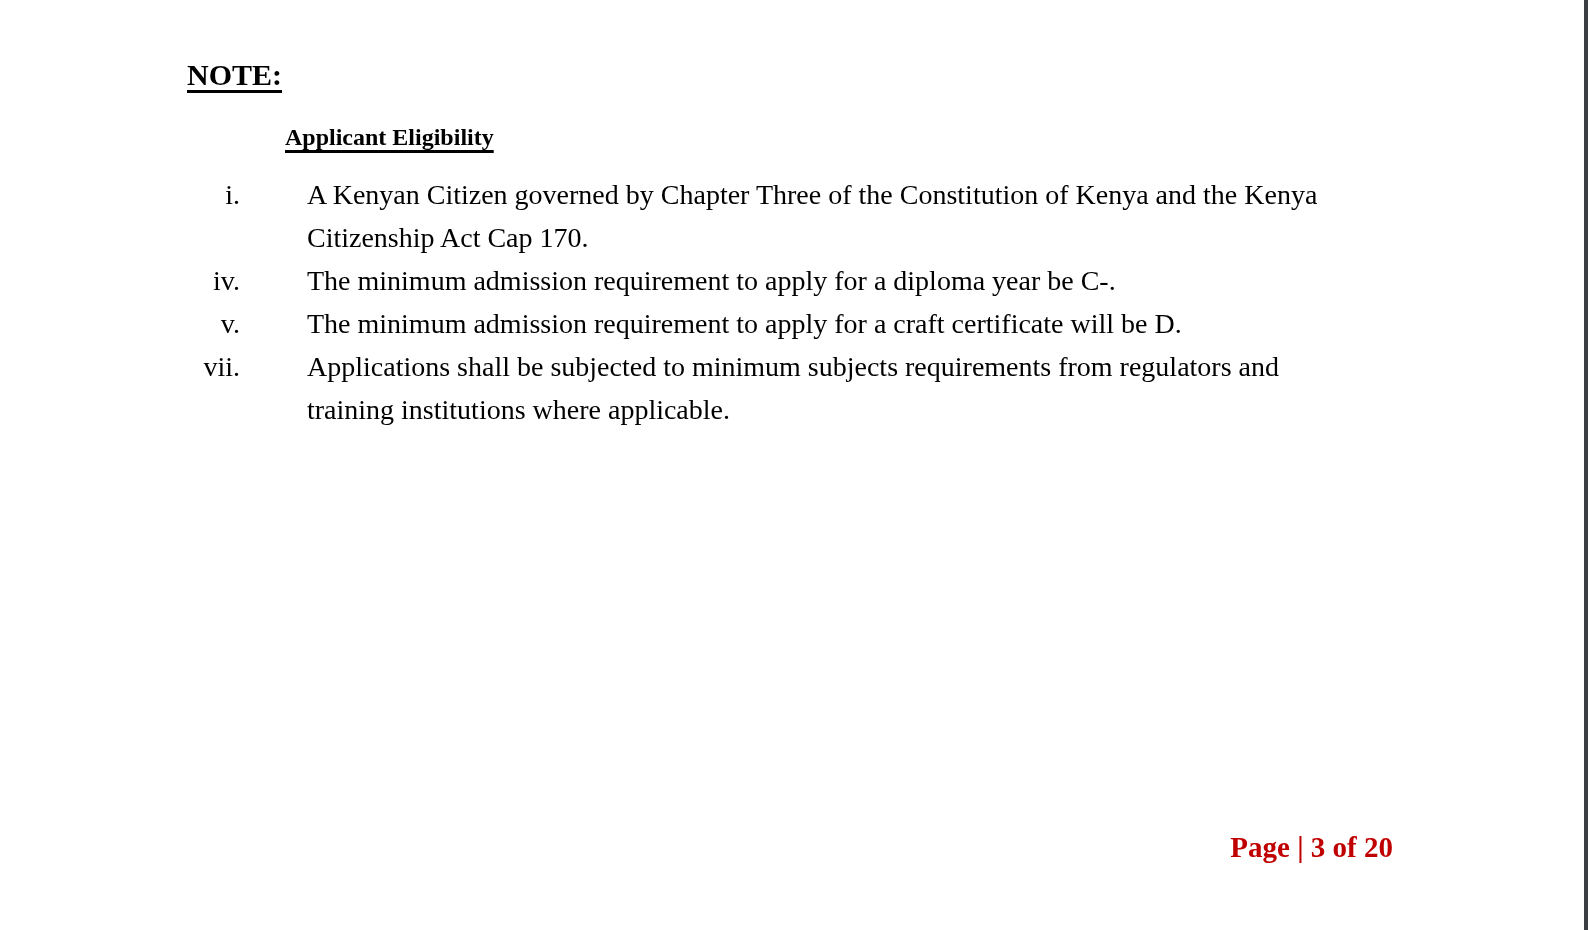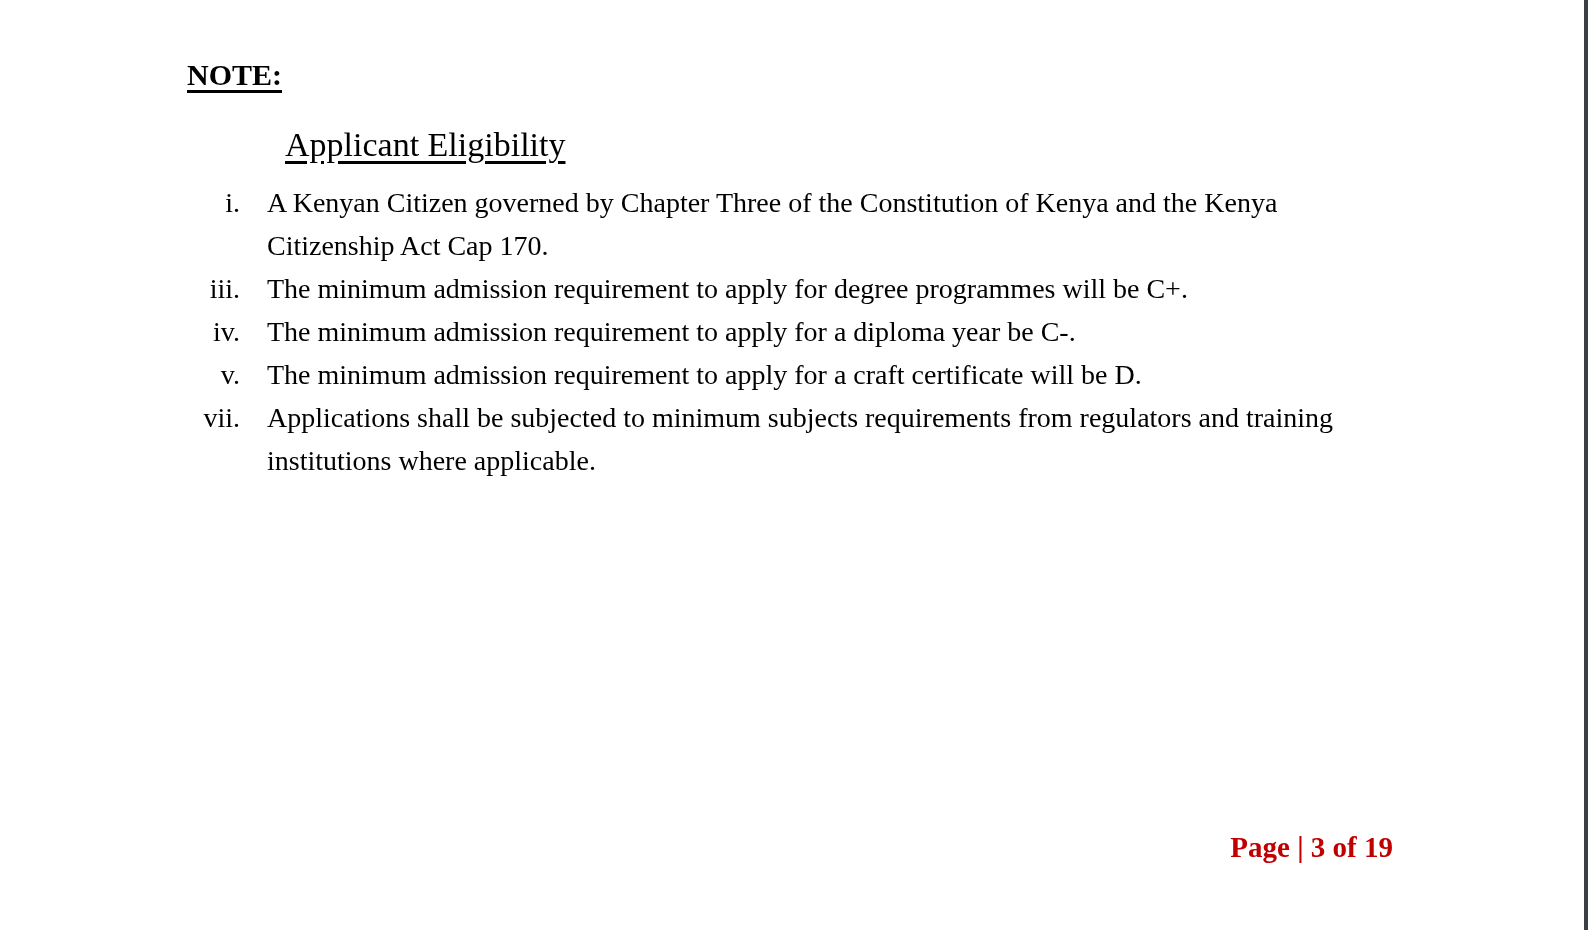--- a/index.html
+++ b/index.html
@@ -32,24 +32,24 @@
     margin: 58px 8px 0 0;
     font-size: 30px;
     line-height: 34px;
     font-weight: bold;
     text-decoration: underline;
     text-decoration-thickness: 3px;
     text-underline-offset: 5px;
   }
   .section-heading {
     display: block;
-    margin: 36px 0 0 98px;
-    font-size: 34px;
+    margin: 28px 0 0 98px;
+    font-size: 24px;
     line-height: 34px;
-    font-weight: normal;
+    font-weight: bold;
     text-decoration: underline;
     text-decoration-thickness: 3px;
     text-underline-offset: 5px;
   }
   .intro {
     margin: 7px 0 0 0;
     font-size: 28px;
     line-height: 43px;
   }
   .elig-list {
@@ -61,21 +61,21 @@
     display: flex;
     align-items: flex-start;
     font-size: 28px;
     line-height: 43px;
   }
   .elig-item .marker {
     flex: 0 0 53px;
     text-align: right;
   }
   .elig-item .item-text {
-    margin-left: 27px;
+    margin-left: 67px;
     width: 1078px;
   }
   .page-footer {
     position: absolute;
     top: 830px;
     right: 195px;
     font-size: 29px;
     line-height: 34px;
     font-weight: bold;
     color: var(--footer-red, #c00000);
@@ -96,34 +96,30 @@
 <div class="viewport">
   <div class="doc-content">
     <h1 class="note-heading">NOTE:</h1>
     <h2 class="section-heading">Applicant Eligibility</h2>
     <ol class="elig-list">
         <li class="elig-item">
           <span class="marker">i.</span>
           <span class="item-text">A Kenyan Citizen governed by Chapter Three of the Constitution of Kenya and the Kenya Citizenship Act Cap 170.</span>
         </li>
         <li class="elig-item">
-          <span class="marker">iii.</span>
-          <span class="item-text">The minimum admission requirement to apply for degree programmes will be C+.</span>
-        </li>
-        <li class="elig-item">
           <span class="marker">iv.</span>
           <span class="item-text">The minimum admission requirement to apply for a diploma year be C-.</span>
         </li>
         <li class="elig-item">
           <span class="marker">v.</span>
           <span class="item-text">The minimum admission requirement to apply for a craft certificate will be D.</span>
         </li>
         <li class="elig-item">
           <span class="marker">vii.</span>
           <span class="item-text">Applications shall be subjected to minimum subjects requirements from regulators and training institutions where applicable.</span>
         </li>
       </ol>
   </div>
 
-  <div class="page-footer">Page | 3 of 19</div>
+  <div class="page-footer">Page | 3 of 20</div>
 
   <div class="edge-strip"></div>
 </div>
 
 </body></html>

